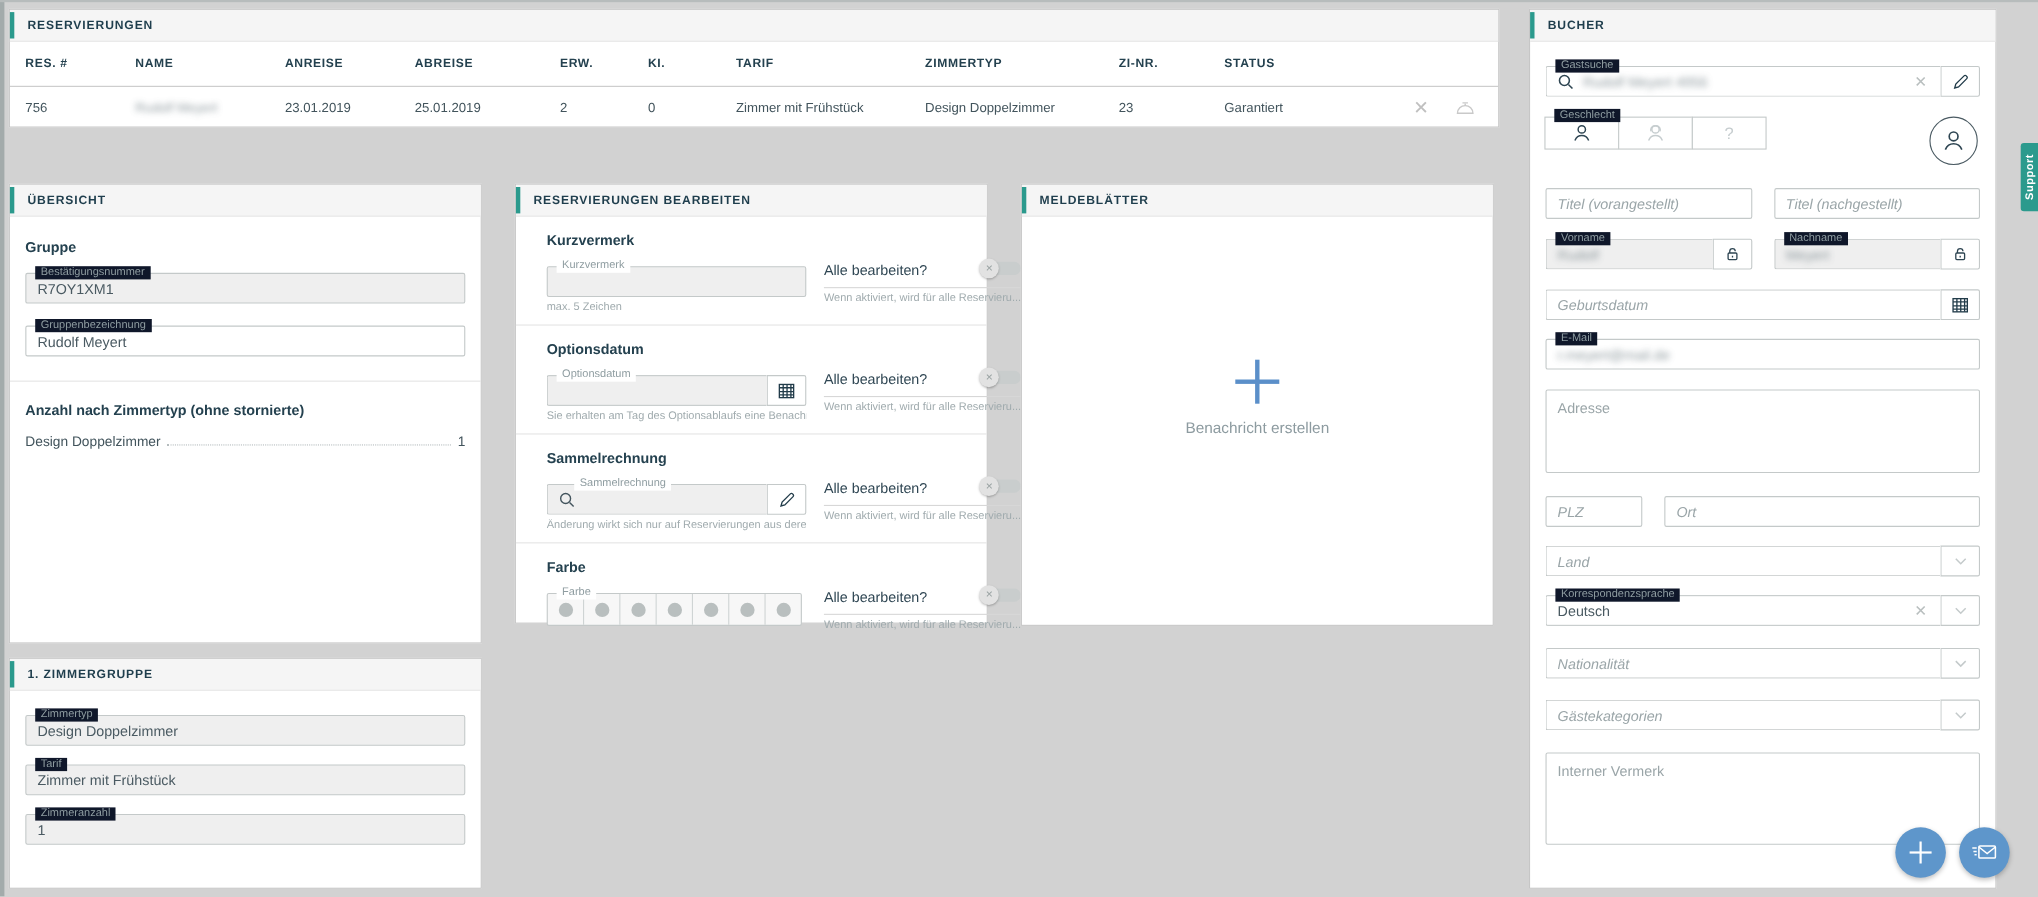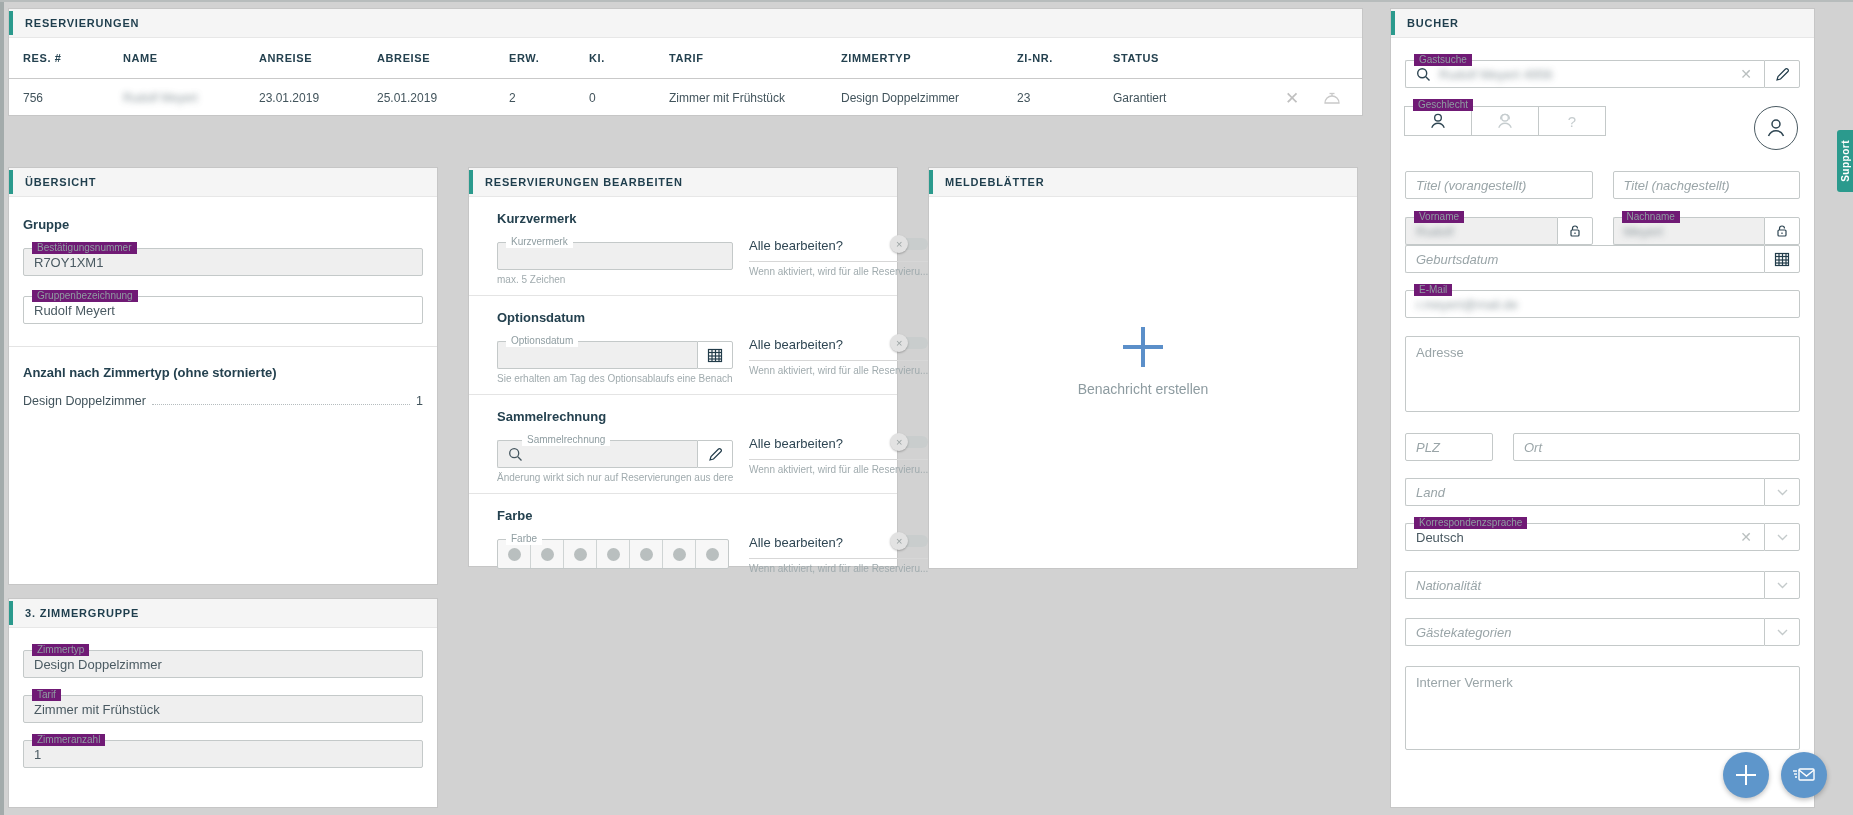--- a/index.html
+++ b/index.html
@@ -22,21 +22,21 @@
   .c-erw{width:80px}.c-ki{width:80px}.c-tarif{width:172px}.c-ztyp{width:176px}
   .c-znr{width:96px}.c-status{width:140px}
   .c-actions{margin-left:auto;display:flex;align-items:center;gap:20px;padding-right:6px;}
   .rowicon{width:20px;height:20px;display:flex;align-items:center;justify-content:center;color:#c3c3c3;cursor:pointer;}
   .xglyph{font-size:17px;color:#c0c0c0;line-height:1;}
 
   
   .nfield{position:relative;border:1px solid #c4c9c9;border-radius:2px;height:28px;background:#fff;
           display:flex;align-items:center;padding:0 10px;font-size:13px;color:#4a5a62;box-sizing:border-box;}
   .nfield.gray{background:#efefef;}
-  .nlabel{position:absolute;top:-7px;left:8px;font-size:10px;color:#8f9da1;background:#701a75;
+  .nlabel{position:absolute;top:-7px;left:8px;font-size:10px;color:#8f9da1;background:#0f172a;
           padding:0 5px;white-space:nowrap;line-height:12px;}
   .ph{color:#9aa5a8;font-style:italic;}
   .blur{filter:blur(3px);opacity:.75;color:#6b7a80;}
   .fgroup{display:flex;align-items:stretch;}
   .fgroup .nfield{flex:1;border-right:none;border-radius:2px 0 0 2px;}
   .fseg{width:36px;border:1px solid #c4c9c9;border-radius:0 2px 2px 0;background:#fff;
         display:flex;align-items:center;justify-content:center;cursor:pointer;box-sizing:border-box;}
   .clearx{margin-left:auto;font-size:14px;color:#b9bfbf;cursor:pointer;padding:0 2px;}
   svg.ic{display:block;}
 
@@ -305,21 +305,21 @@
     <span class="ptitle">MELDEBLÄTTER</span>
   </header>
   <div class="melde-body">
     <div class="plus-big"></div>
     <div class="melde-label">Benachricht erstellen</div>
   </div>
 </section>
 
 <section class="panel" style="left:8px;top:598px;width:430px;height:210px;">
   <header class="phead">
-    <span class="ptitle">3. ZIMMERGRUPPE</span>
+    <span class="ptitle">1. ZIMMERGRUPPE</span>
   </header>
   <div style="padding:22px 14px 0;">
     <div class="nfield gray">
       <span class="nlabel">Zimmertyp</span>
       <span>Design Doppelzimmer</span>
     </div>
     <div class="nfield gray" style="margin-top:17px;">
       <span class="nlabel">Tarif</span>
       <span>Zimmer mit Frühstück</span>
     </div>
@@ -414,21 +414,21 @@
         <div class="fseg">
           <svg class="ic" width="14" height="14" viewBox="0 0 14 14" fill="none" stroke="#2e4552" stroke-width="1.2">
             <rect x="3" y="6" width="8" height="6" rx="1"></rect>
               <path d="M4.5 6V4.5a2.5 2.5 0 0 1 5 0"></path>
               <line x1="7" y1="8.5" x2="7" y2="10"></line>
           </svg>
         </div>
       </div>
     </div>
 
-    <div class="fgroup" style="text-align:right;">
+    <div class="fgroup" style="margin-top:18px;text-align:right;">
       <div class="nfield">
         <span class="ph">Geburtsdatum</span>
       </div>
       <div class="fseg">
         <svg class="ic" width="16" height="16" viewBox="0 0 16 16" fill="none" stroke="#223c4a" stroke-width="1.2">
           <rect x="1.5" y="2.5" width="13" height="12"></rect>
             <line x1="1.5" y1="5.5" x2="14.5" y2="5.5"></line>
           <line x1="5" y1="2.5" x2="5" y2="14.5"></line>
             <line x1="8.5" y1="2.5" x2="8.5" y2="14.5"></line>
             <line x1="12" y1="2.5" x2="12" y2="14.5"></line>

